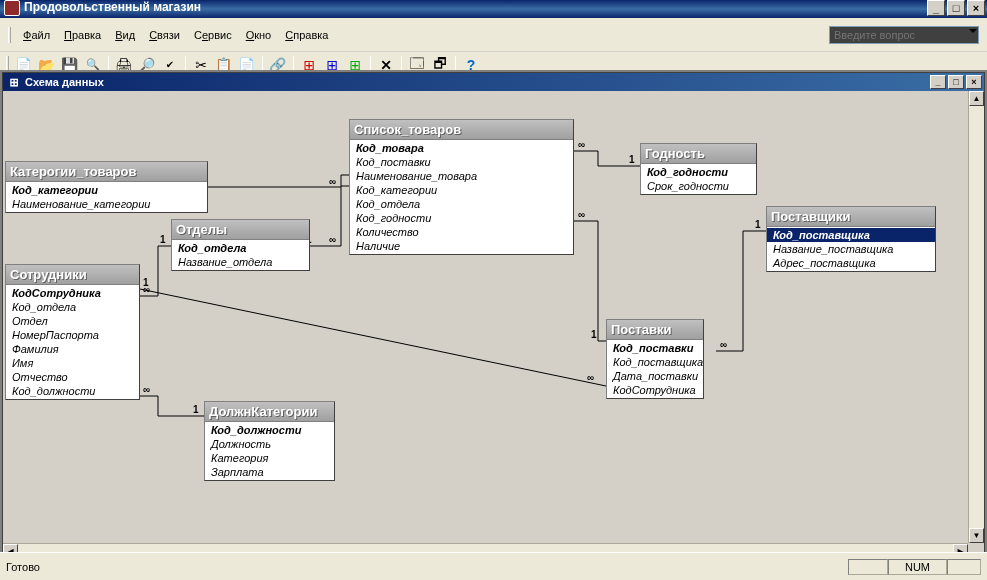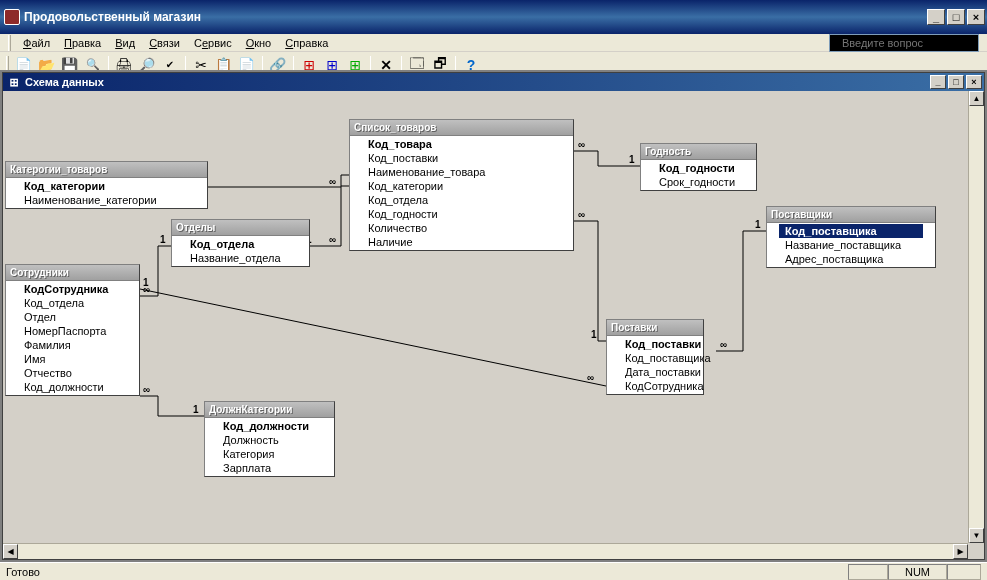--- a/index.html
+++ b/index.html
@@ -6,25 +6,24 @@
   body {
     font-family: Tahoma, Arial, sans-serif;
     font-size: 11px;
     background: #ece9d8;
     width: 987px;
     height: 580px;
     overflow: hidden;
     position: relative;
   }
   .titlebar {
-    height: 34px;
+    height: 18px;
     background: linear-gradient(to bottom, #0a246a 0%, #3a6ea5 50%, #0a246a 100%);
     color: #fff;
     display: flex;
-    align-items: center;
     padding: 0 2px 0 4px;
     font-weight: bold;
     font-size: 12px;
   }
   .titlebar .app-icon {
     width: 16px; height: 16px;
     background: #8e2a2a;
     border: 1px solid #fff;
     margin-right: 4px;
     border-radius: 2px;
@@ -36,21 +35,21 @@
     background: #d4d0c8;
     border: 1px solid #fff;
     border-right-color: #404040;
     border-bottom-color: #404040;
     display: flex; align-items: center; justify-content: center;
     font-family: Arial; font-size: 11px; font-weight: bold;
     color: #000;
     cursor: pointer;
   }
   .menubar {
-    height: 18px;
+    height: 34px;
     background: #ece9d8;
     display: flex;
     align-items: center;
     padding: 0 8px;
     gap: 2px;
     border-bottom: 1px solid #d4d0c8;
   }
   .menubar .grip {
     width: 3px; height: 16px;
     border-left: 1px solid #fff;
@@ -62,22 +61,22 @@
     cursor: pointer;
   }
   .menu-item u { text-decoration: underline; }
   .help-input {
     margin-left: auto;
     width: 150px;
     height: 18px;
     border: 1px solid #7f9db9;
     font-size: 11px;
     color: #999;
-    padding: 0 16px 0 12px;
-    background: #000000;
+    padding: 0 16px 0 4px;
+    background: #404040;
   }
   .help-wrap { position: relative; margin-left: auto; display: flex; align-items: center;}
   .help-wrap .dd {
     position: absolute; right: 2px; top: 3px;
     width: 0; height: 0;
     border-left: 4px solid transparent;
     border-right: 4px solid transparent;
     border-top: 4px solid #000;
   }
   .toolbar {
@@ -175,26 +174,27 @@
     border: 1px solid #404040;
     border-top-color: #808080;
     border-left-color: #808080;
     box-shadow: 1px 1px 0 #fff inset;
   }
   .table-title {
     background: linear-gradient(to bottom, #c0c0c0, #a0a0a0);
     color: #fff;
     padding: 2px 4px;
     font-weight: bold;
-    font-size: 10px;
+    font-size: 13px;
     border-bottom: 1px solid #808080;
     text-shadow: 1px 1px 0 #606060;
   }
   .field-list {
-    padding: 1px 12px;
+    padding: 1px 0;
+    font-style: italic;
   }
   .field {
     padding: 1px 6px;
     white-space: nowrap;
     cursor: pointer;
   }
   .field.pk { font-weight: bold; }
   .field.selected {
     background: #0a246a;
     color: #fff;
@@ -206,21 +206,21 @@
     fill: none;
   }
   .rel-label {
     position: absolute;
     font-size: 10px;
     font-weight: bold;
     background: transparent;
   }
   .statusbar {
     position: absolute;
-    left: 0; right: 0; bottom: 0; height: 18px;
+    left: 0; right: 0; bottom: 0; height: 28px;
     background: #ece9d8;
     display: flex;
     align-items: center;
     padding: 0 6px;
     border-top: 1px solid #fff;
     font-size: 11px;
   }
   .statusbar .status-right {
     margin-left: auto;
     display: flex;

